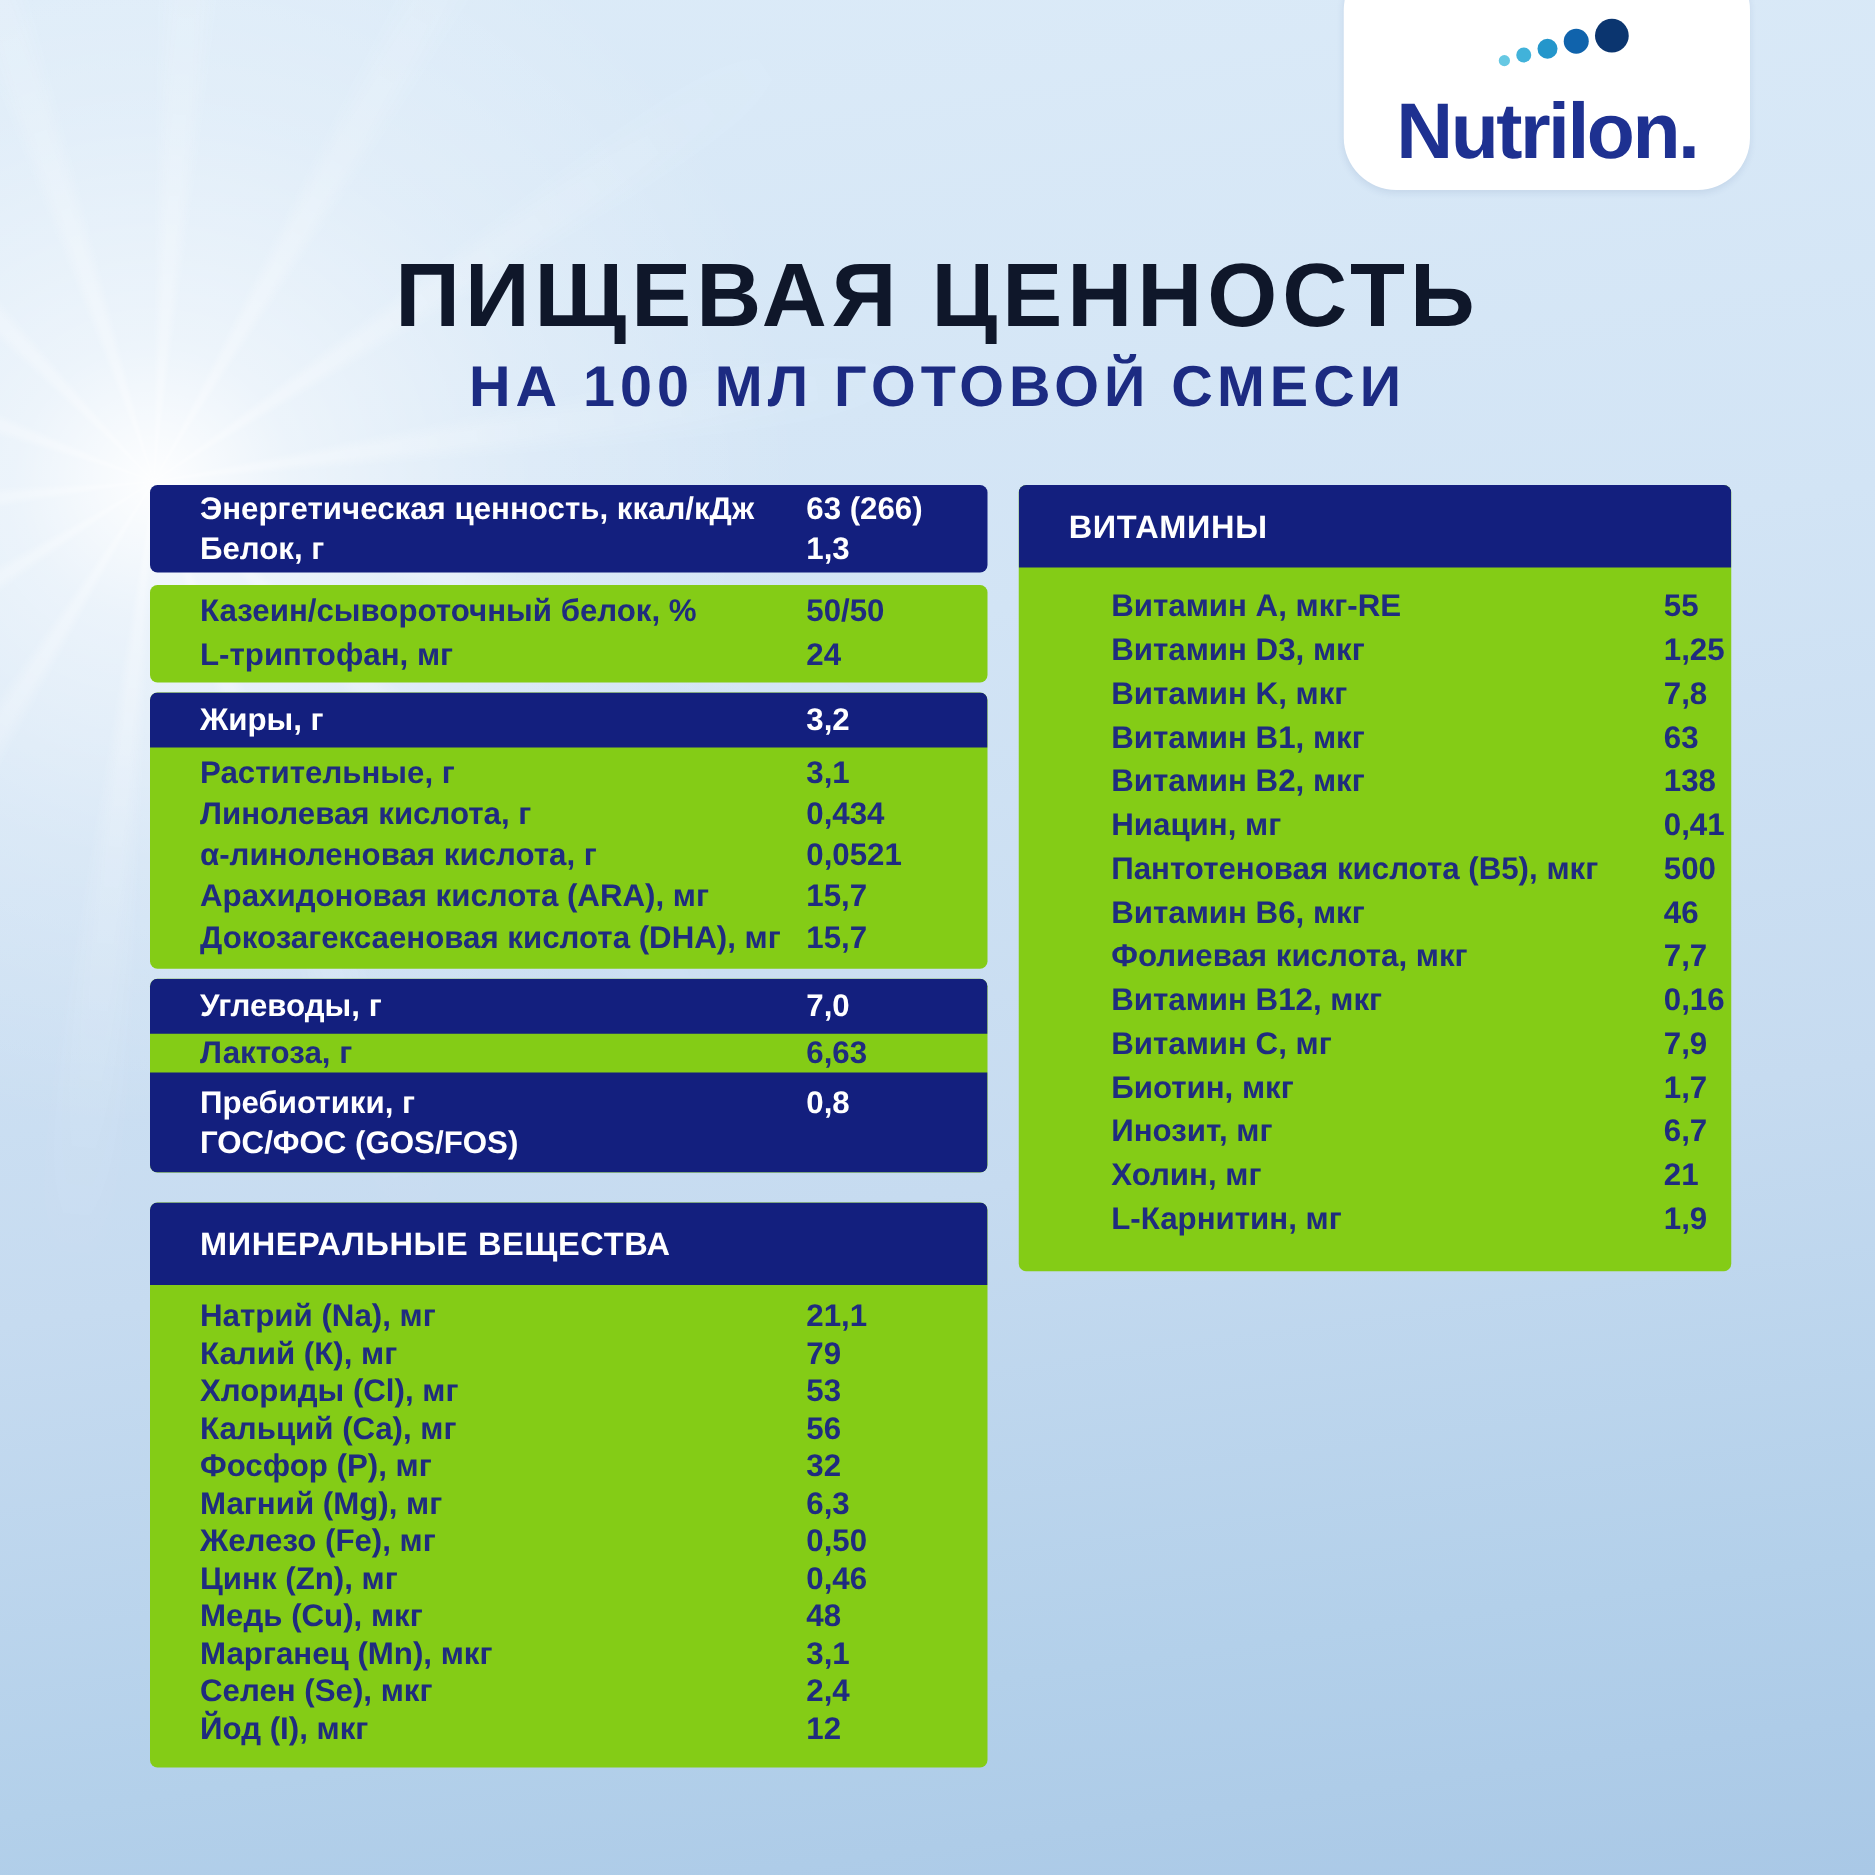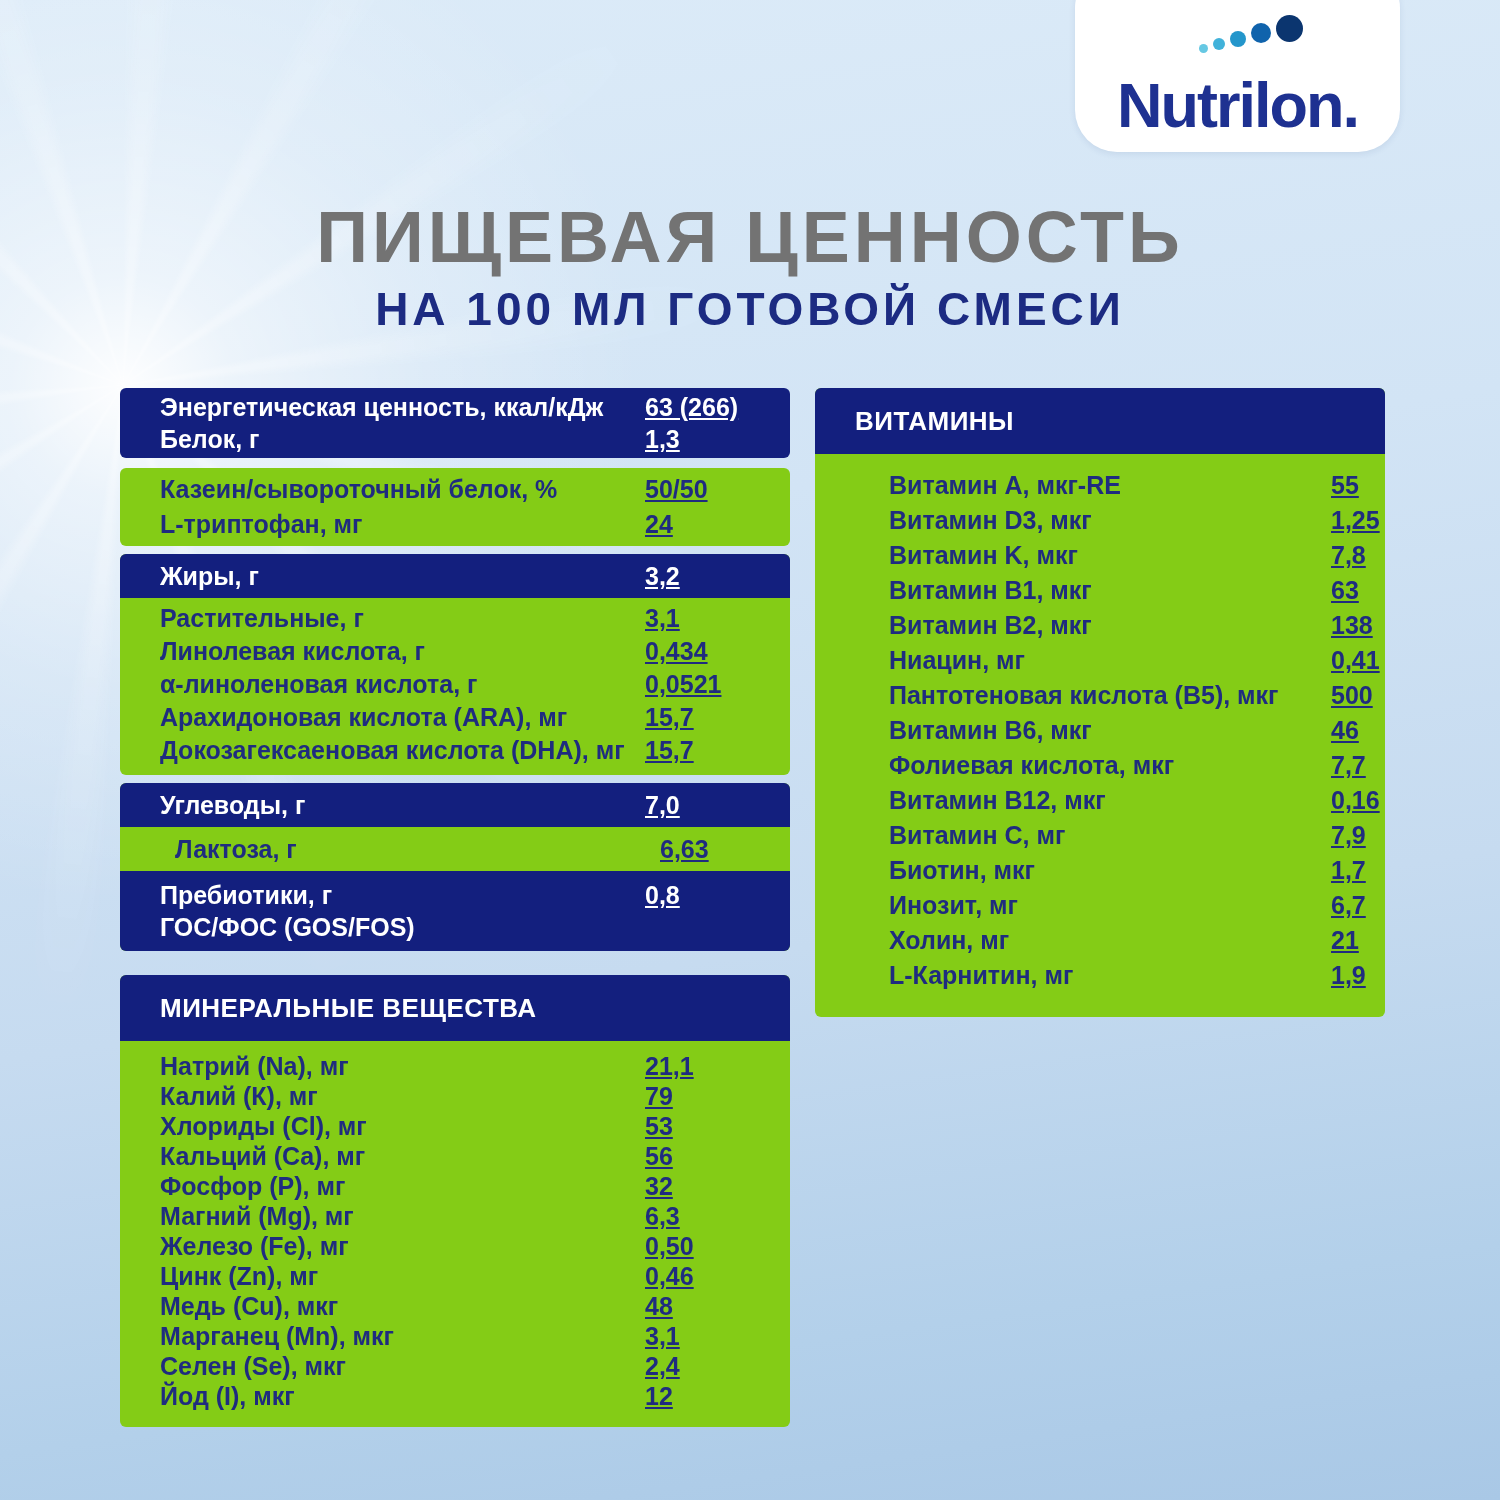--- a/index.html
+++ b/index.html
@@ -35,49 +35,49 @@
   }
   .dots i{position:absolute;border-radius:50%;display:block;}
   .d1{left:124px;top:78px;width:9px;height:9px;background:#66c8e3;}
   .d2{left:138px;top:72px;width:12px;height:12px;background:#41b2da;}
   .d3{left:155px;top:65px;width:16px;height:16px;background:#2496cb;}
   .d4{left:176px;top:57px;width:20px;height:20px;background:#1063ac;}
   .d5{left:201px;top:49px;width:27px;height:27px;background:#0b356f;}
   
   .page-title{
     position:absolute;left:0;right:0;top:196px;margin:0;text-align:center;
-    font-size:72px;font-weight:700;letter-spacing:4px;color:#737373;
+    font-size:72px;font-weight:700;letter-spacing:4px;color:#0f172a;
   }
   .page-subtitle{
     position:absolute;left:0;right:0;top:282px;margin:0;text-align:center;
     font-size:46px;font-weight:700;letter-spacing:4px;color:#1c2b82;
   }
   
   .col{position:absolute;top:388px;}
   .col-left{left:120px;width:670px;--vx:525px;}
   .col-right{left:815px;width:570px;--vx:482px;}
   .card{background:#84cc16;border-radius:6px;overflow:hidden;position:relative;}
   .band{background:#131f7e;color:#fff;}
   .band .lbl,.band .val{color:#fff;}
   .row{position:relative;display:flex;align-items:center;padding-left:40px;
        font-size:25px;font-weight:700;color:#1f2c7f;height:35px;}
-  .val{position:absolute;left:var(--vx);white-space:nowrap;text-decoration:underline;}
+  .val{position:absolute;left:var(--vx);white-space:nowrap;}
   .lbl{white-space:nowrap;}
   
   .sec-energy{border-radius:6px;padding:3px 0;margin-bottom:10px;}
   .sec-energy .row{height:32px;}
   .sec-protein{padding:4px 0;margin-bottom:8px;}
   .sec-protein .row{height:35px;}
   .sec-fats{margin-bottom:8px;text-align:right;}
   .sec-fats .band-row .row{height:44px;}
   .sec-fats .body{padding:4px 0 8px;}
   .sec-fats .body .row{height:33px;}
   .sec-carbs{margin-bottom:24px;}
   .sec-carbs .band-row .row{height:44px;}
-  .sec-carbs .white-row .row{height:44px;margin-left:15px;}
+  .sec-carbs .white-row .row{height:31px;}
   .sec-carbs .band-multi{padding:8px 0 8px;}
   .sec-carbs .band-multi .row{height:32px;}
   .header-band{
     height:66px;display:flex;align-items:center;padding-left:40px;
     background:#131f7e;color:#fff;font-size:26px;font-weight:700;letter-spacing:.5px;
   }
   .sec-minerals .body{padding:10px 0 16px;}
   .sec-minerals .body .row{height:30px;}
   .sec-vitamins .body{padding:14px 0 24px;margin-left:34px;}
   .sec-vitamins .body .row{height:35px;}

